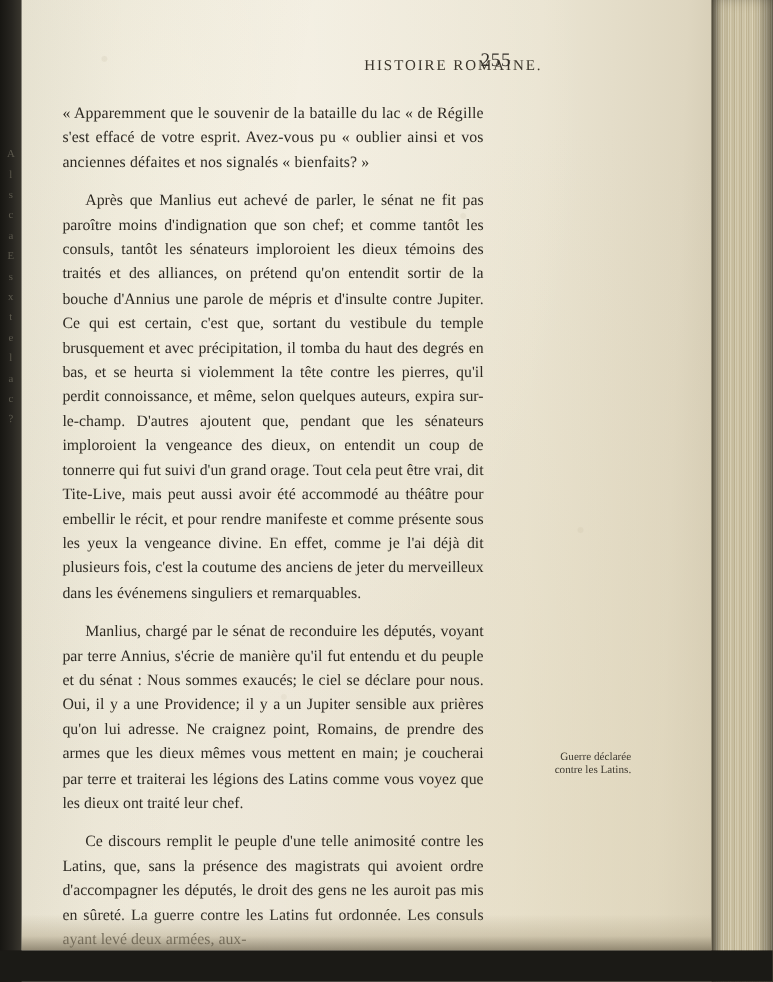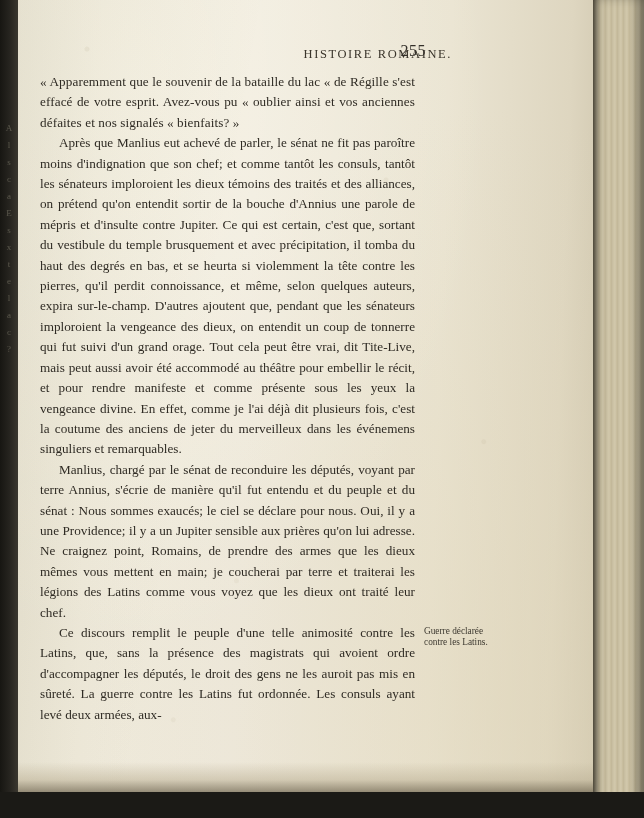--- a/index.html
+++ b/index.html
@@ -75,28 +75,28 @@
   }
   
   .col{
     position:absolute;left:40px;top:72px;width:375px;
     color:#2f2b24;
     font-size:13.2px;
     line-height:20.4px;
     text-align:justify;
     text-justify:inter-word;
   }
-  .col p{margin:0;}
+  .col p{margin:12px;}
   .col p.ind{text-indent:19px;}
   .q{letter-spacing:.1px;}
   
   .marginnote{
-    position:absolute;left:424px;top:626px;width:78px;
+    position:absolute;left:448px;top:626px;width:78px;
     font-size:9.3px;line-height:11.4px;color:#3d3930;
-    text-align:left;
+    text-align:right;
   }
   
   .inkfade{
     position:absolute;left:18px;top:0;width:575px;height:818px;
     background:linear-gradient(100deg, rgba(90,80,55,.06) 0%, rgba(90,80,55,0) 35%);
     pointer-events:none;
   }
 </style>
 </head>
 <body>

